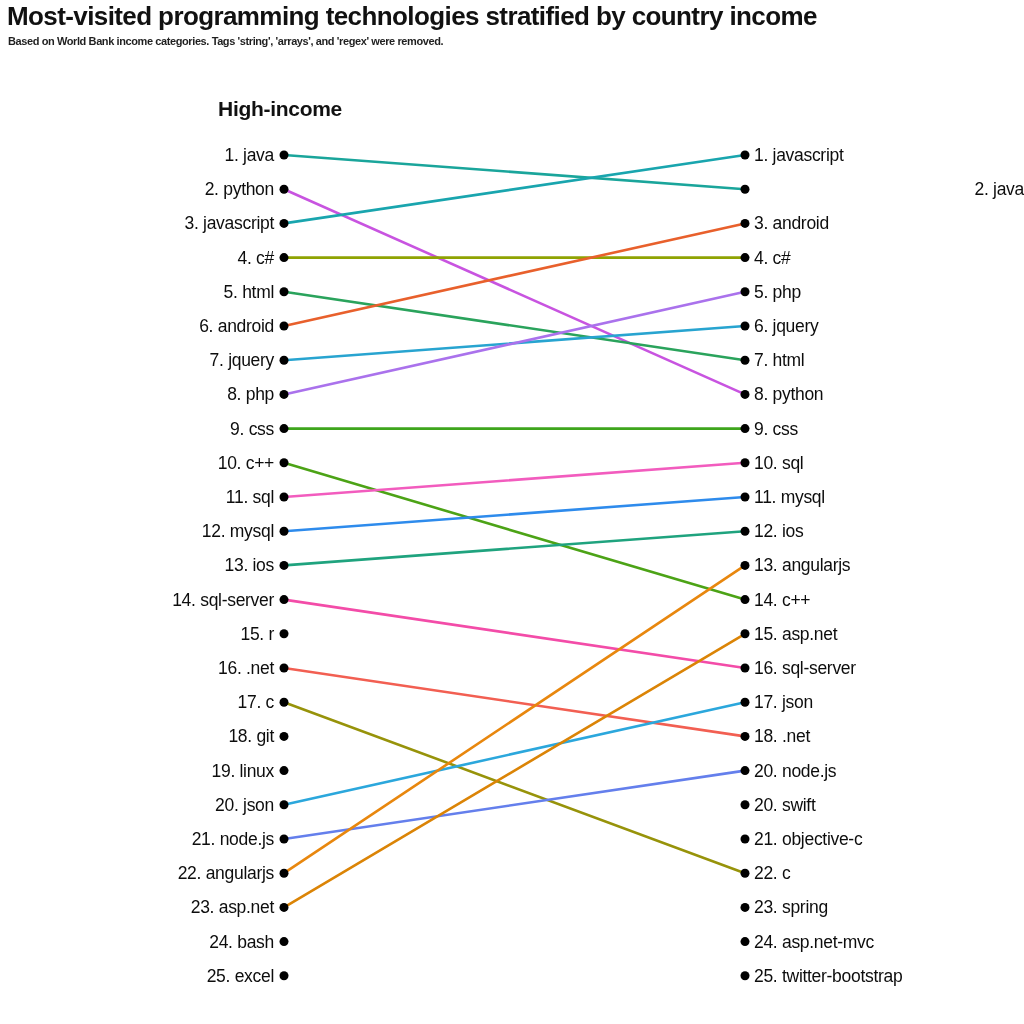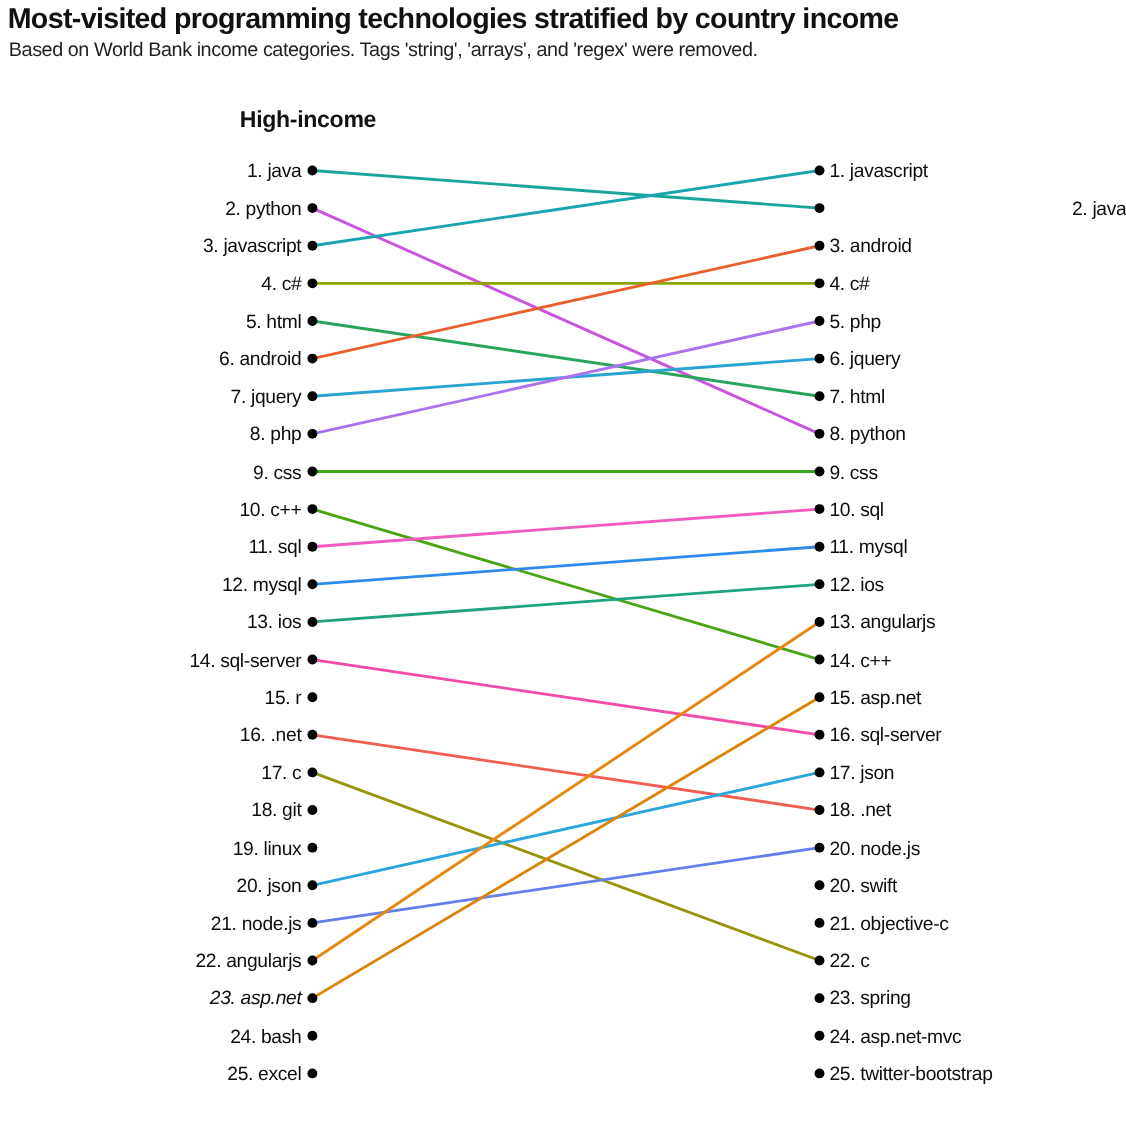--- a/index.html
+++ b/index.html
@@ -20,22 +20,22 @@
     font-weight: bold;
     color: #111111;
     letter-spacing: -0.6px;
     white-space: nowrap;
   }
   .chart-subtitle {
     position: absolute;
     left: 8px;
     top: 35px;
     margin: 0;
-    font-size: 18px;
-    font-weight: normal;
+    font-size: 11px;
+    font-weight: bold;
     color: #1f1f1f;
     letter-spacing: -0.4px;
     white-space: nowrap;
   }
   .col-header {
     position: absolute;
     top: 97px;
     width: 240px;
     text-align: center;
     font-size: 21px;
@@ -161,21 +161,21 @@
       <div class="rank-label rl" style="top: 553.4px;">13. ios</div>
       <div class="rank-label rl" style="top: 587.6px;">14. sql-server</div>
       <div class="rank-label rl" style="top: 621.8px;">15. r</div>
       <div class="rank-label rl" style="top: 656px;">16. .net</div>
       <div class="rank-label rl" style="top: 690.2px;">17. c</div>
       <div class="rank-label rl" style="top: 724.4px;">18. git</div>
       <div class="rank-label rl" style="top: 758.6px;">19. linux</div>
       <div class="rank-label rl" style="top: 792.8px;">20. json</div>
       <div class="rank-label rl" style="top: 827px;">21. node.js</div>
       <div class="rank-label rl" style="top: 861.2px;">22. angularjs</div>
-      <div class="rank-label rl" style="top: 895.4px; font-style: italic;">23. asp.net</div>
+      <div class="rank-label rl" style="top: 895.4px;">23. asp.net</div>
       <div class="rank-label rl" style="top: 929.6px;">24. bash</div>
       <div class="rank-label rl" style="top: 963.8px;">25. excel</div>
     </div>
   <div id="right-labels">
       <div class="rank-label rr" style="top: 143px;">1. javascript</div>
       <div class="rank-label rr" style="top: 177.2px; text-align: right;">2. java</div>
       <div class="rank-label rr" style="top: 211.4px;">3. android</div>
       <div class="rank-label rr" style="top: 245.6px;">4. c#</div>
       <div class="rank-label rr" style="top: 279.8px;">5. php</div>
       <div class="rank-label rr" style="top: 314px;">6. jquery</div>

